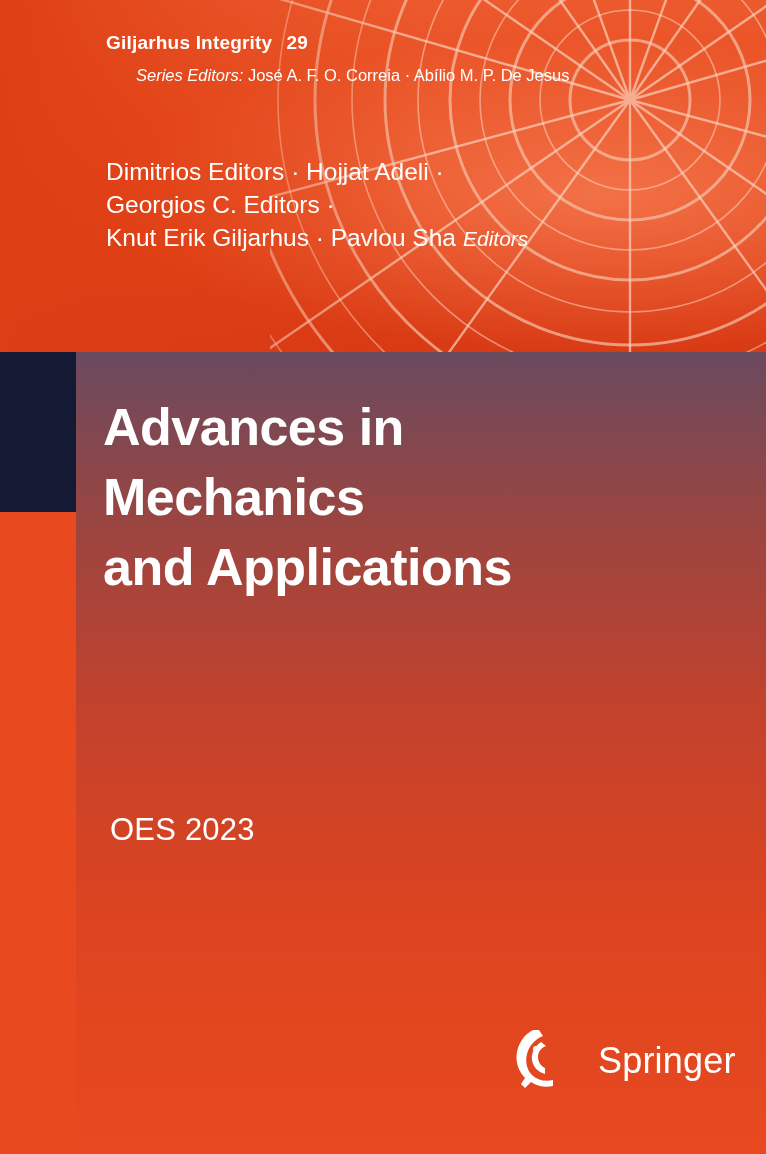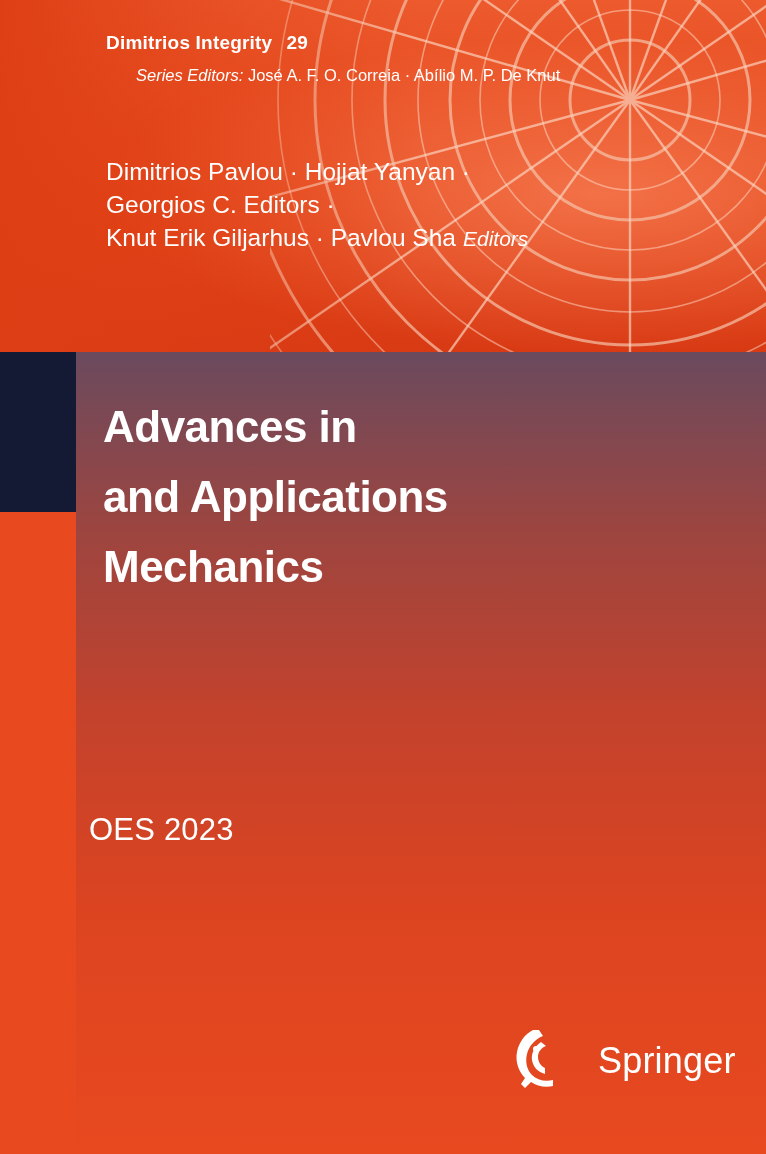--- a/index.html
+++ b/index.html
@@ -118,28 +118,28 @@
     height: 642px;
     background: #e8491f;
   }
 
   .title {
     position: absolute;
     left: 103px;
     top: 392px;
     width: 620px;
     color: #ffffff;
-    font-size: 44px;
+    font-size: 52px;
     line-height: 70px;
     font-weight: bold;
     letter-spacing: -0.5px;
   }
   .subtitle {
     position: absolute;
-    left: 89px;
+    left: 110px;
     top: 812px;
     color: #ffffff;
     font-size: 31px;
     font-weight: 500;
     letter-spacing: 0.2px;
   }
 
   
   .logo {
     position: absolute;
@@ -199,44 +199,44 @@
         <circle cx="360" cy="330" r="212"></circle>
         <circle cx="360" cy="330" r="278"></circle>
         <circle cx="360" cy="330" r="352"></circle>
         <circle cx="360" cy="330" r="430"></circle>
       </g>
     </svg>
     <div class="photo-vignette"></div>
   </div>
 
   <div class="series-line">
-    <span>Dimitrios Integrity</span><span class="vol">29</span>
+    <span>Giljarhus Integrity</span><span class="vol">29</span>
   </div>
 
   <div class="series-editors">
     <span class="lbl">Series Editors:</span>
-    <span>José A. F. O. Correia · Abílio M. P. De Knut</span>
+    <span>José A. F. O. Correia · Abílio M. P. De Jesus</span>
   </div>
 
   <div class="editors-block">
-    <div class="ed-line">Dimitrios Pavlou · Hojjat Yanyan ·</div>
+    <div class="ed-line">Dimitrios Editors · Hojjat Adeli ·</div>
     <div class="ed-line">Georgios C. Editors ·</div>
     <div class="ed-line">
       <span>Knut Erik Giljarhus · Pavlou Sha</span><span class="editors-label">Editors</span>
     </div>
   </div>
 
   <div class="body-area"></div>
   <div class="spine-dark"></div>
   <div class="spine-red"></div>
 
   <div class="title">
     <div>Advances in</div>
+    <div>Mechanics</div>
     <div>and Applications</div>
-    <div>Mechanics</div>
   </div>
 
   <div class="subtitle">OES 2023</div>
 
   <svg class="logo" viewBox="0 0 210 80">
     <g fill="#ffffff">
       <path d="M38 8 C30 12 24 20 22 30 C20 40 24 50 30 56 L26 62 L30 66 L36 60 C42 64 50 66 58 64 L58 58 C50 60 42 58 37 53 C32 48 30 40 32 32 C34 24 40 17 48 14 L44 8 Z"></path>
       <path d="M46 20 C40 24 36 31 37 38 C38 45 43 50 50 52 L50 46 C46 44 43 40 43 35 C43 30 46 26 51 24 Z"></path>
       <circle cx="41" cy="27" r="3"></circle>
     </g>

